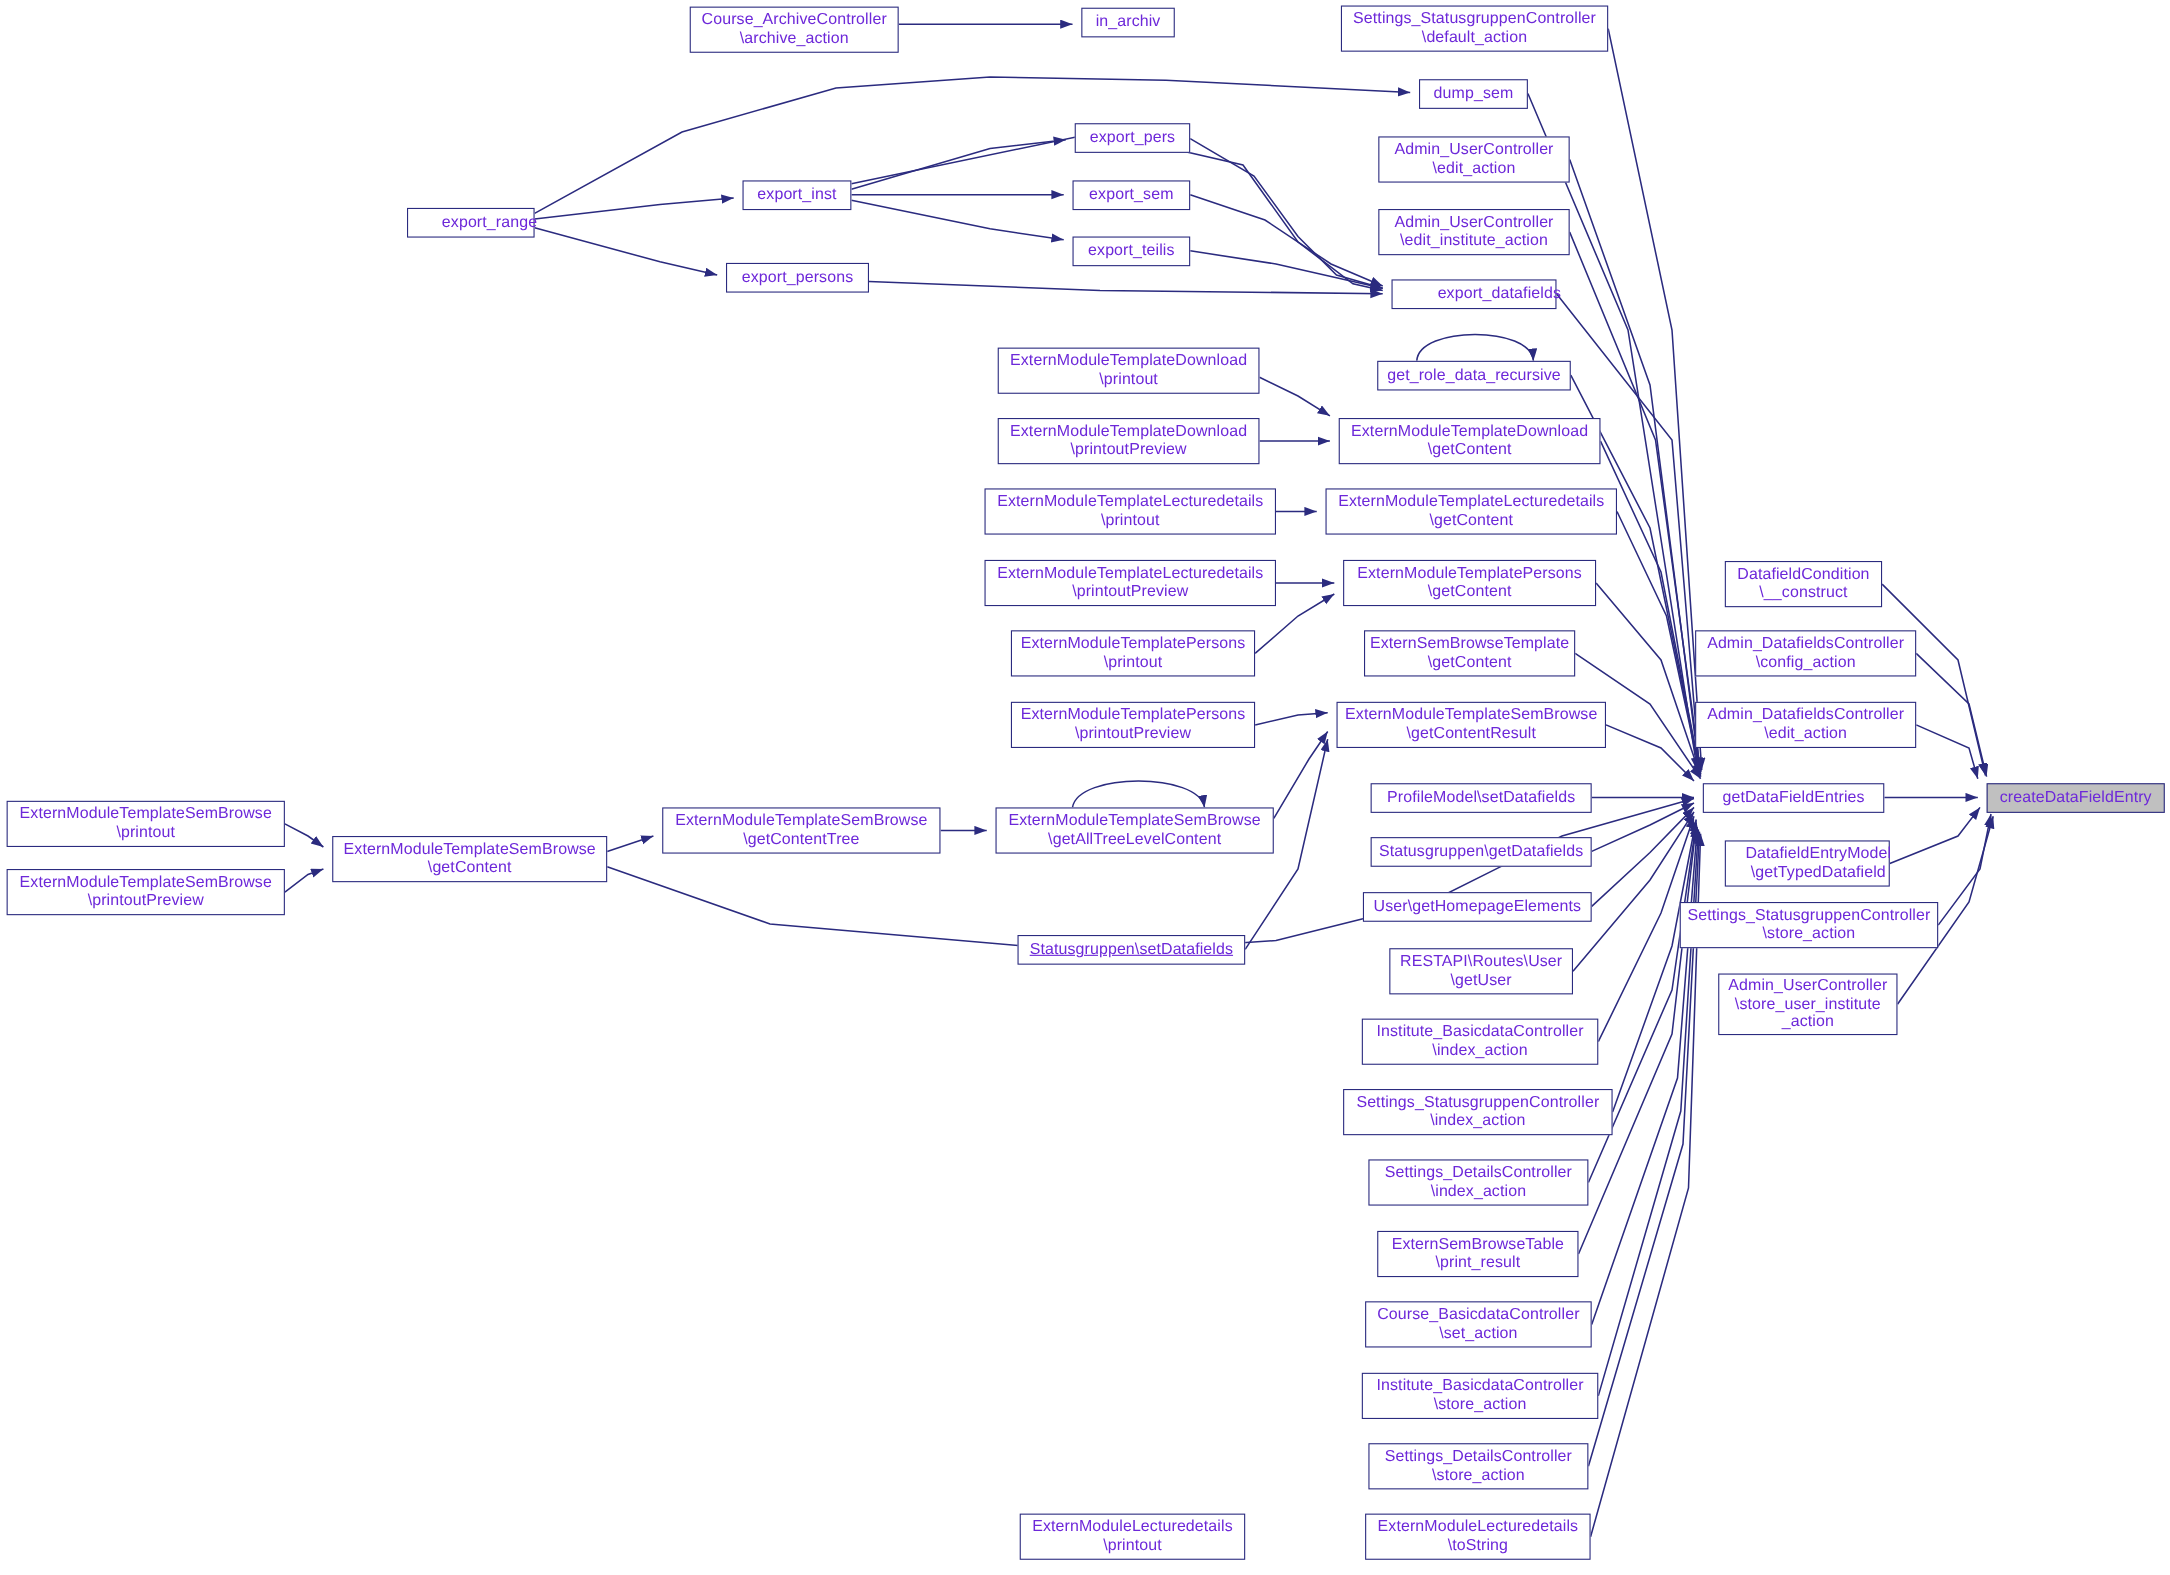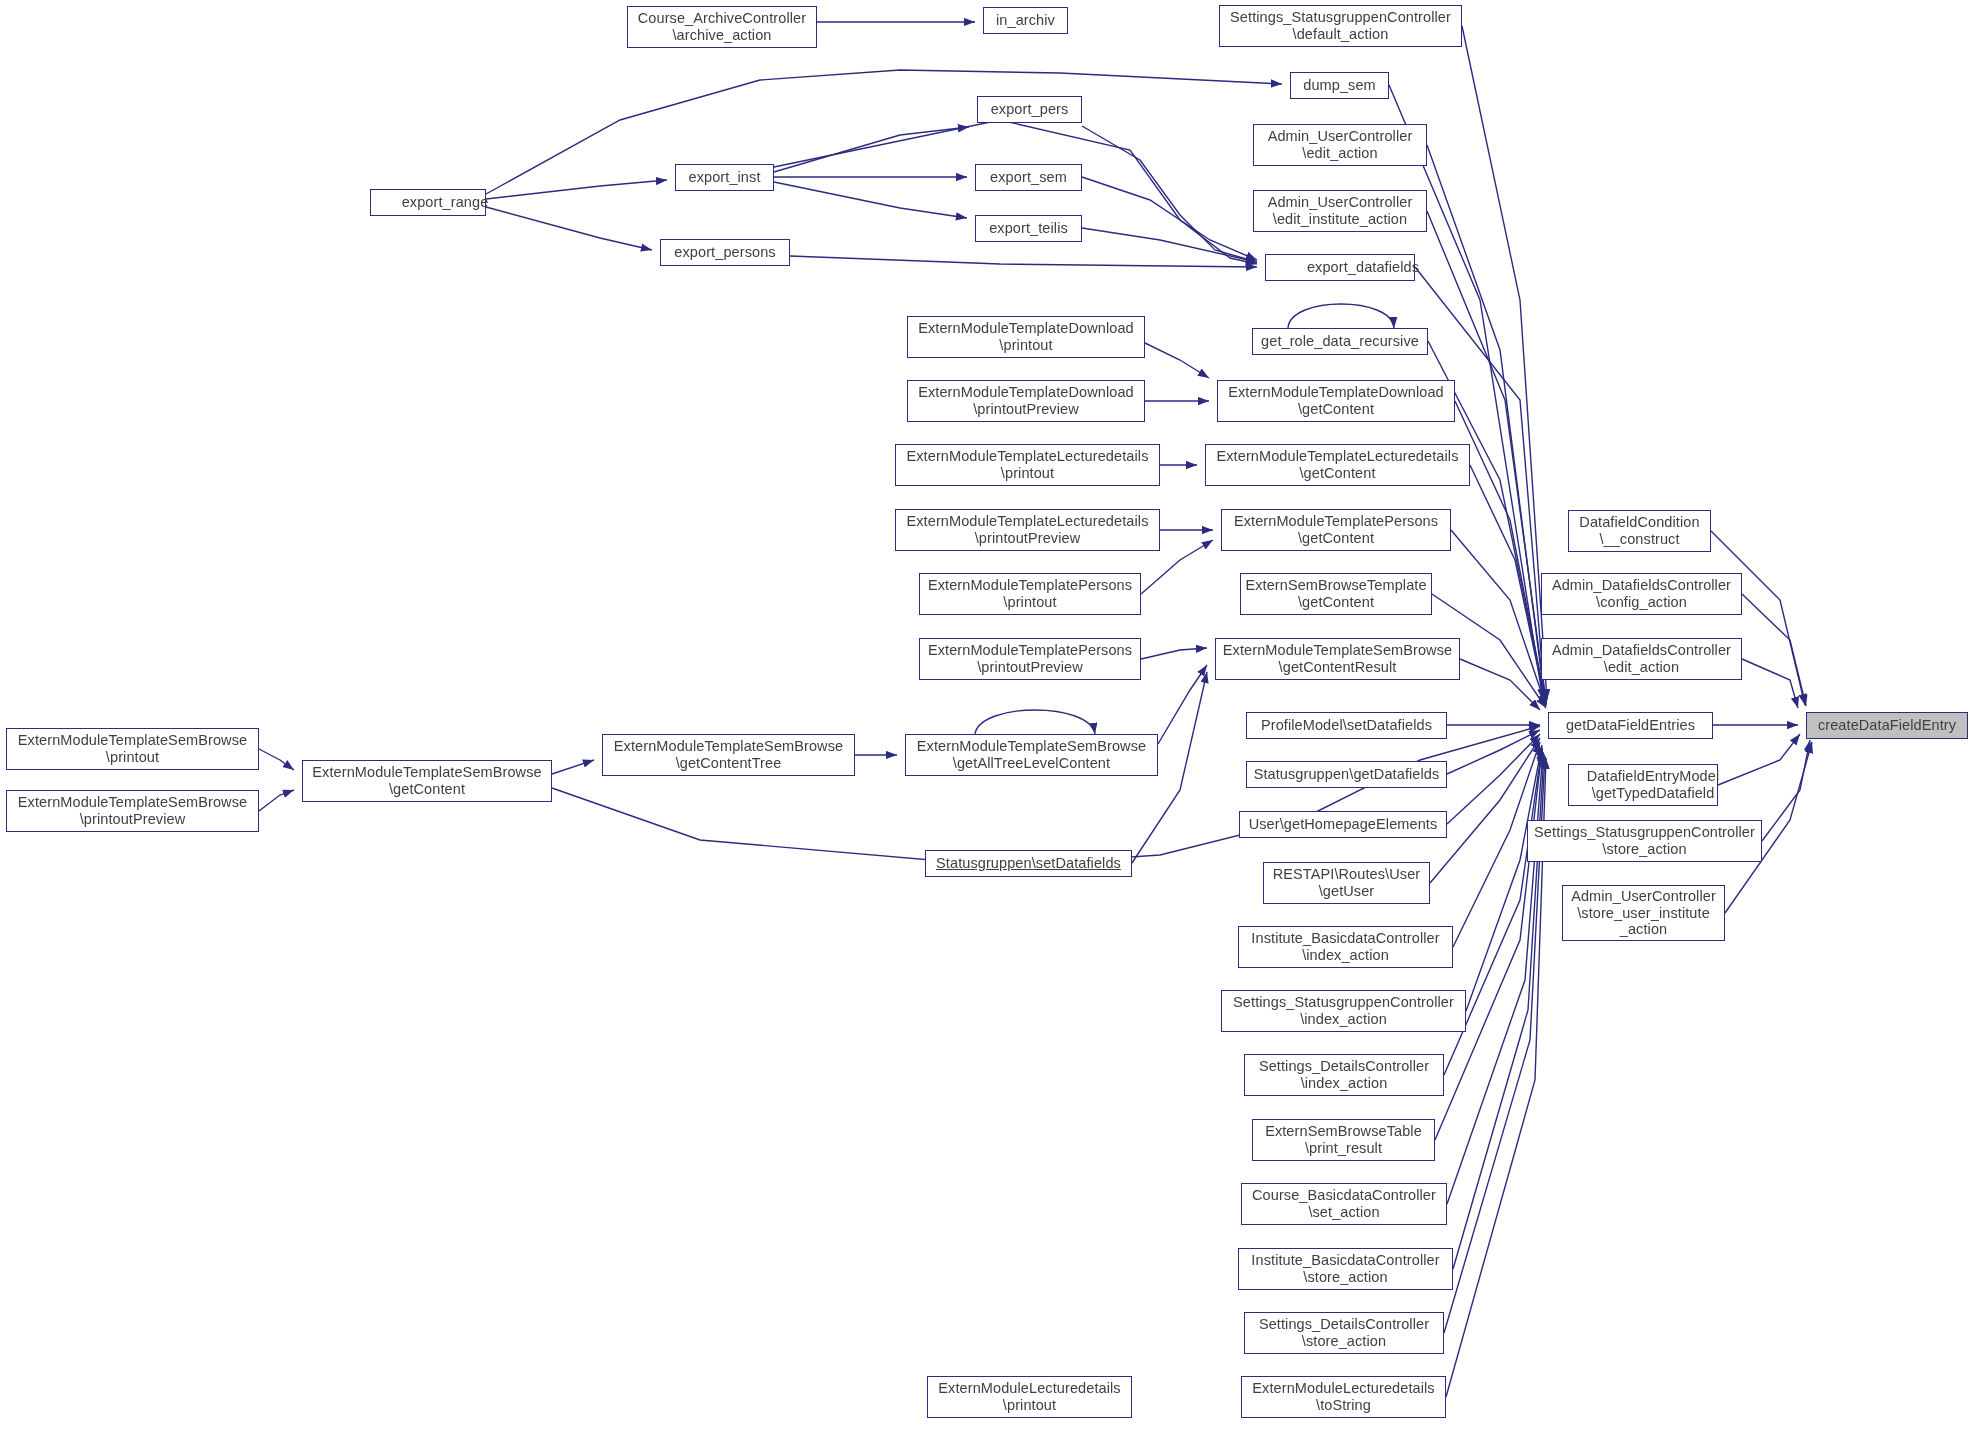--- a/index.html
+++ b/index.html
@@ -21,21 +21,21 @@
     top: 0;
     width: 1973px;
     height: 1432px;
     pointer-events: none;
   }
   .node {
     position: absolute;
     box-sizing: border-box;
     border: 1px solid #2b2b7f;
     background: #ffffff;
-    color: #404040;
+    color: #6d28d9;
     font-size: 14.5px;
     line-height: 1.15;
     display: flex;
     align-items: center;
     justify-content: center;
     text-align: center;
     white-space: pre;
     letter-spacing: 0.1px;
   }
   .node.highlight {
@@ -142,21 +142,21 @@
       <path d="M1725,913 L1790,820 L1812,742"></path>
     </g>
   </svg>
 
   <div class="node" style="left:627px;top:6px;width:190px;height:42px;">Course_ArchiveController
 \archive_action</div>
   <div class="node" style="left:983px;top:7px;width:85px;height:27px;">in_archiv</div>
   <div class="node" style="left:1219px;top:5px;width:243px;height:42px;">Settings_StatusgruppenController
 \default_action</div>
   <div class="node" style="left:1290px;top:72px;width:99px;height:27px;">dump_sem</div>
-  <div class="node" style="left:977px;top:96px;width:105px;height:27px;">export_pers</div>
+  <div class="node" style="left:977px;top:112px;width:105px;height:27px;">export_pers</div>
   <div class="node" style="left:1253px;top:124px;width:174px;height:42px;">Admin_UserController
 \edit_action</div>
   <div class="node" style="left:675px;top:164px;width:99px;height:27px;">export_inst</div>
   <div class="node" style="left:975px;top:164px;width:107px;height:27px;">export_sem</div>
   <div class="node" style="left:1253px;top:190px;width:174px;height:42px;">Admin_UserController
 \edit_institute_action</div>
   <div class="node" style="left:370px;top:189px;width:116px;height:27px;padding-left:34px;">export_range</div>
   <div class="node" style="left:975px;top:215px;width:107px;height:27px;">export_teilis</div>
   <div class="node" style="left:660px;top:239px;width:130px;height:27px;">export_persons</div>
   <div class="node" style="left:1265px;top:254px;width:150px;height:27px;padding-left:46px;">export_datafields</div>

